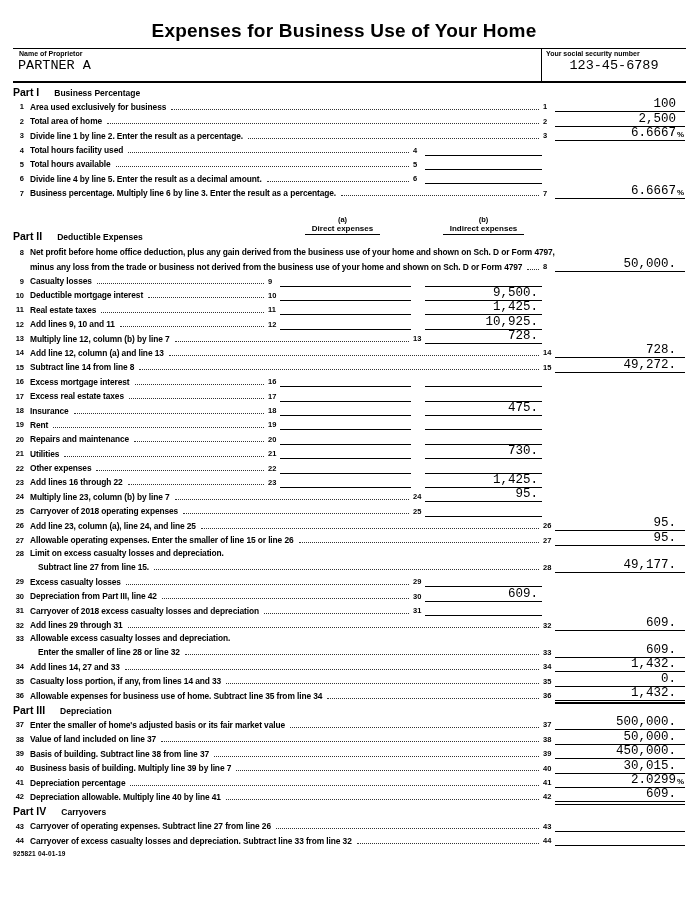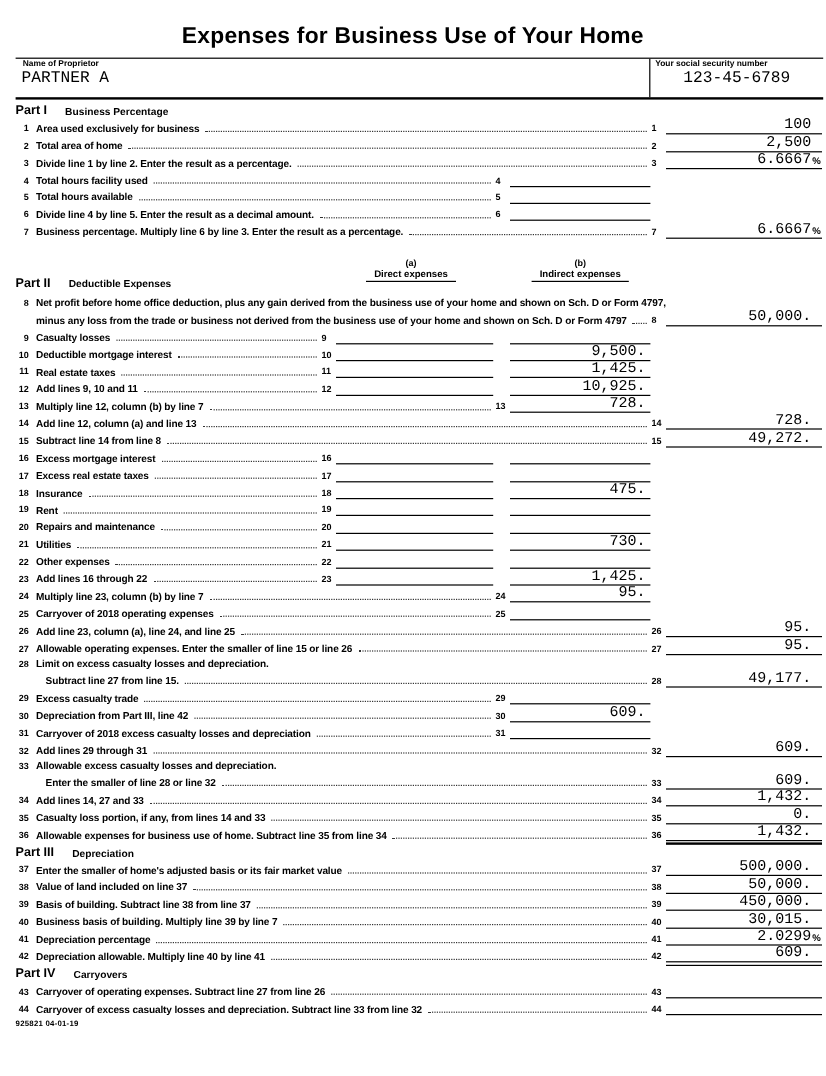--- a/index.html
+++ b/index.html
@@ -393,21 +393,21 @@
       <span class="lnum"></span>
       <span class="lbl ind">Subtract line 27 from line 15.</span>
       <span class="leader"></span>
       <span class="fnum">28</span>
       <span class="field f-r">
         <span class="val">49,177.</span>
       </span>
     </div>
     <div class="row">
       <span class="lnum">29</span>
-      <span class="lbl">Excess casualty trade</span>
+      <span class="lbl">Excess casualty losses</span>
       <span class="leader"></span>
       <span class="fnum">29</span>
       <span class="field f-b">
         <span class="val"></span>
       </span>
       <span class="spacer"></span>
     </div>
     <div class="row">
       <span class="lnum">30</span>
       <span class="lbl">Depreciation from Part III, line 42</span>

